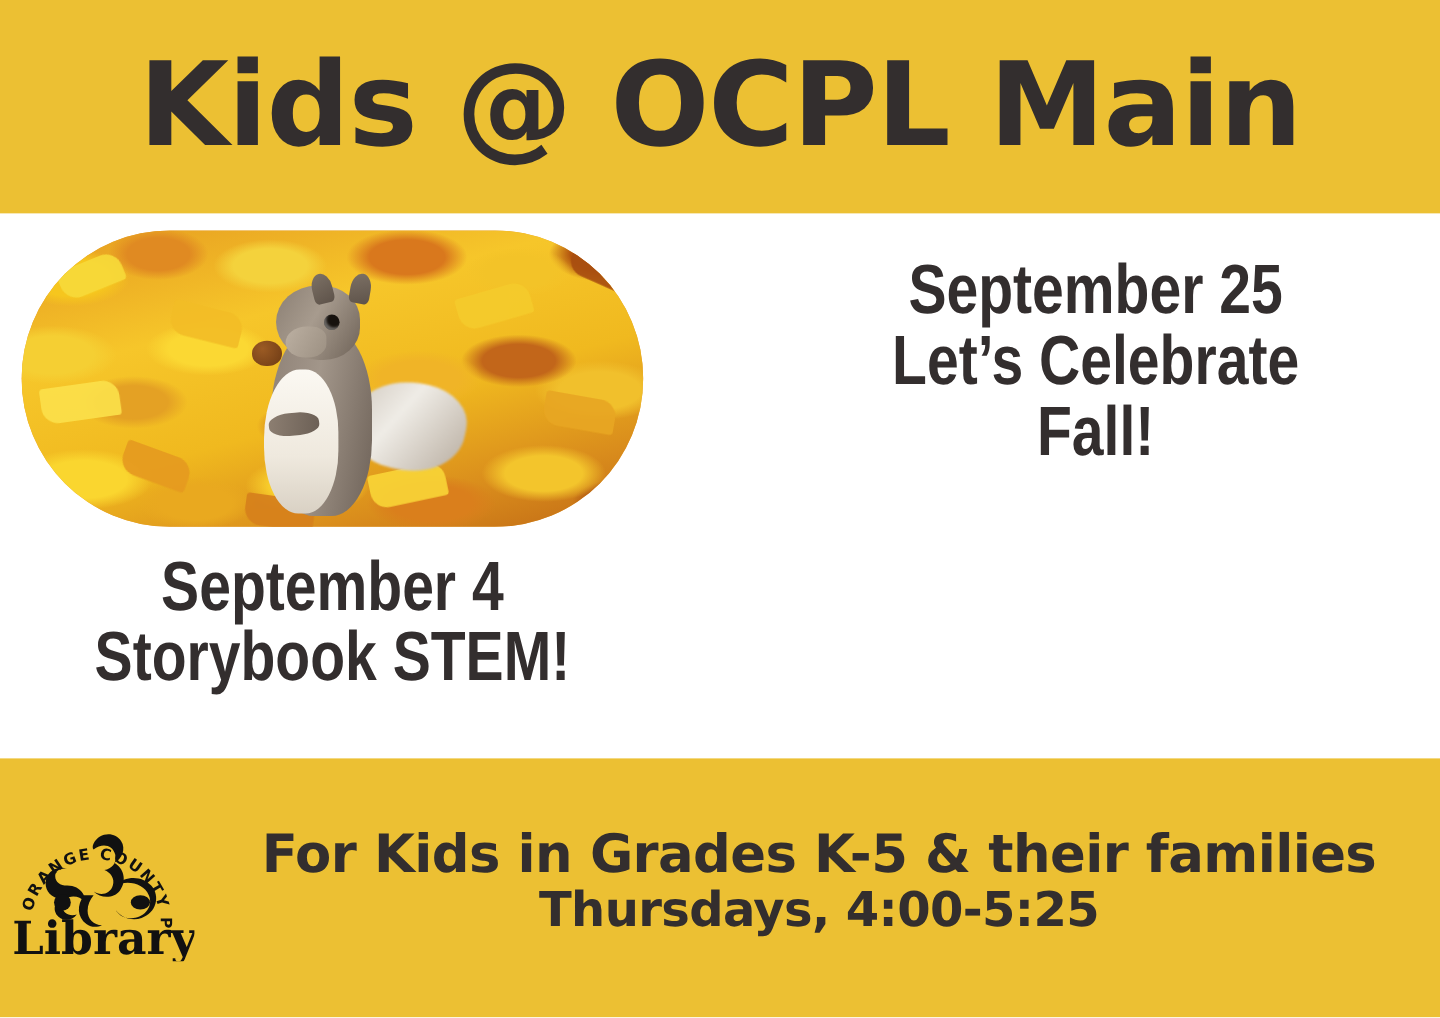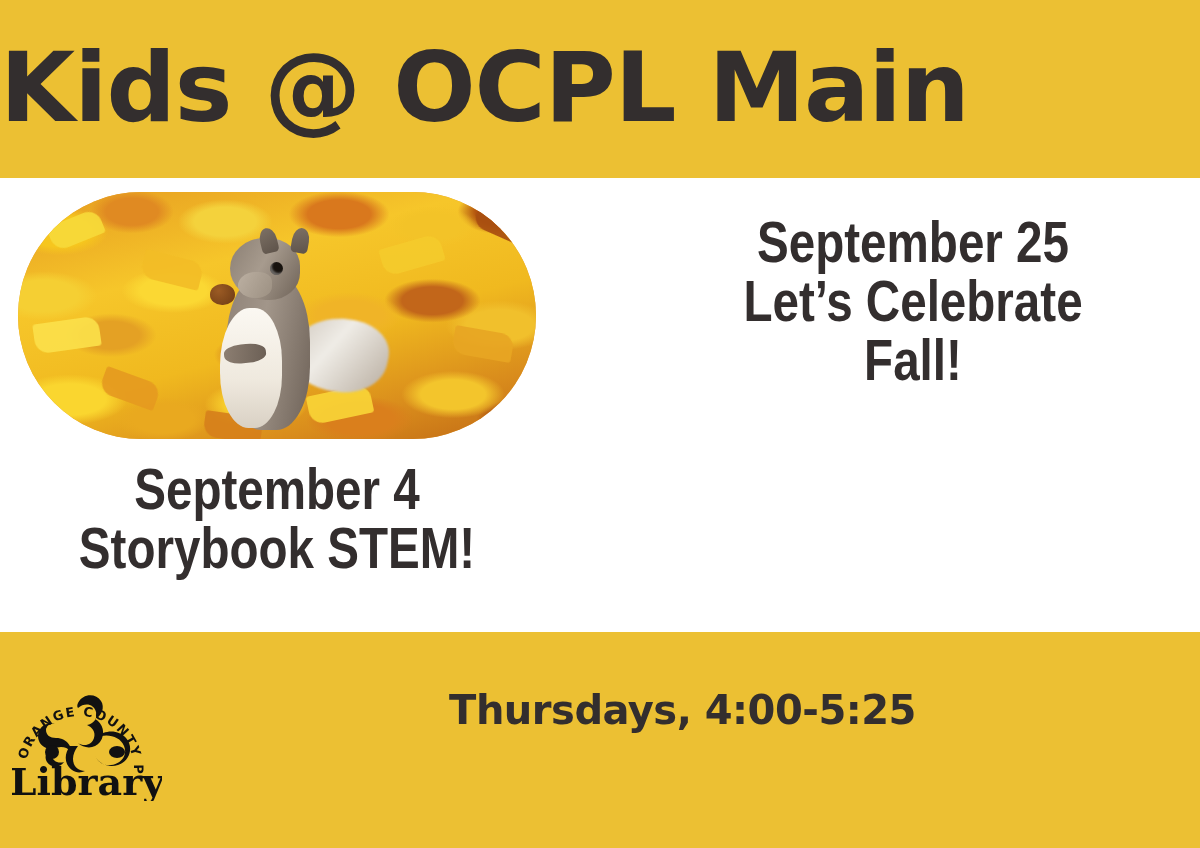--- a/index.html
+++ b/index.html
@@ -14,21 +14,21 @@
     position:relative;
     width:1200px;height:848px;
     background:#ffffff;
     overflow:hidden;
   }
 
   
   .band-top{
     position:absolute;left:0;top:0;width:1200px;height:178px;
     background:#ecc033;
-    display:flex;align-items:center;justify-content:flex-start;
+    display:flex;align-items:center;justify-content:center;
   }
   .poster-title{
     font-family:"DejaVu Sans", sans-serif;
     font-weight:700;
     font-size:97px;
     line-height:1;
     letter-spacing:-1px;
     color:#332e2e;
     white-space:nowrap;
     transform:translateY(-2px);
@@ -355,17 +355,18 @@
           <path d="M84 52c10-5 24-2 28 8 4 9-3 18-13 19-8 1-13-3-16-9 4 8 14 12 23 9 12-4 16-18 8-27-7-8-21-9-30 0z"></path>
           <ellipse cx="40" cy="66" rx="7" ry="7"></ellipse>
           <ellipse cx="105" cy="66" rx="8" ry="6"></ellipse>
           <path d="M58 60c-6 8-6 18 2 24 4 3 9 3 13 1-7 0-12-5-12-12 0-5 2-9 5-13z"></path>
         </g>
         <text x="75" y="109" text-anchor="middle" font-family="DejaVu Serif, serif" font-size="38" font-weight="700" fill="#111111">Library</text>
       </svg>
     </div>
 
     <div class="footer-text">
+      <div class="footer-l1">For Kids in Grades K-5 &amp; their families</div>
       <div class="footer-l2">Thursdays, 4:00-5:25</div>
     </div>
   </div>
 
 </div>
 
 </body></html>

